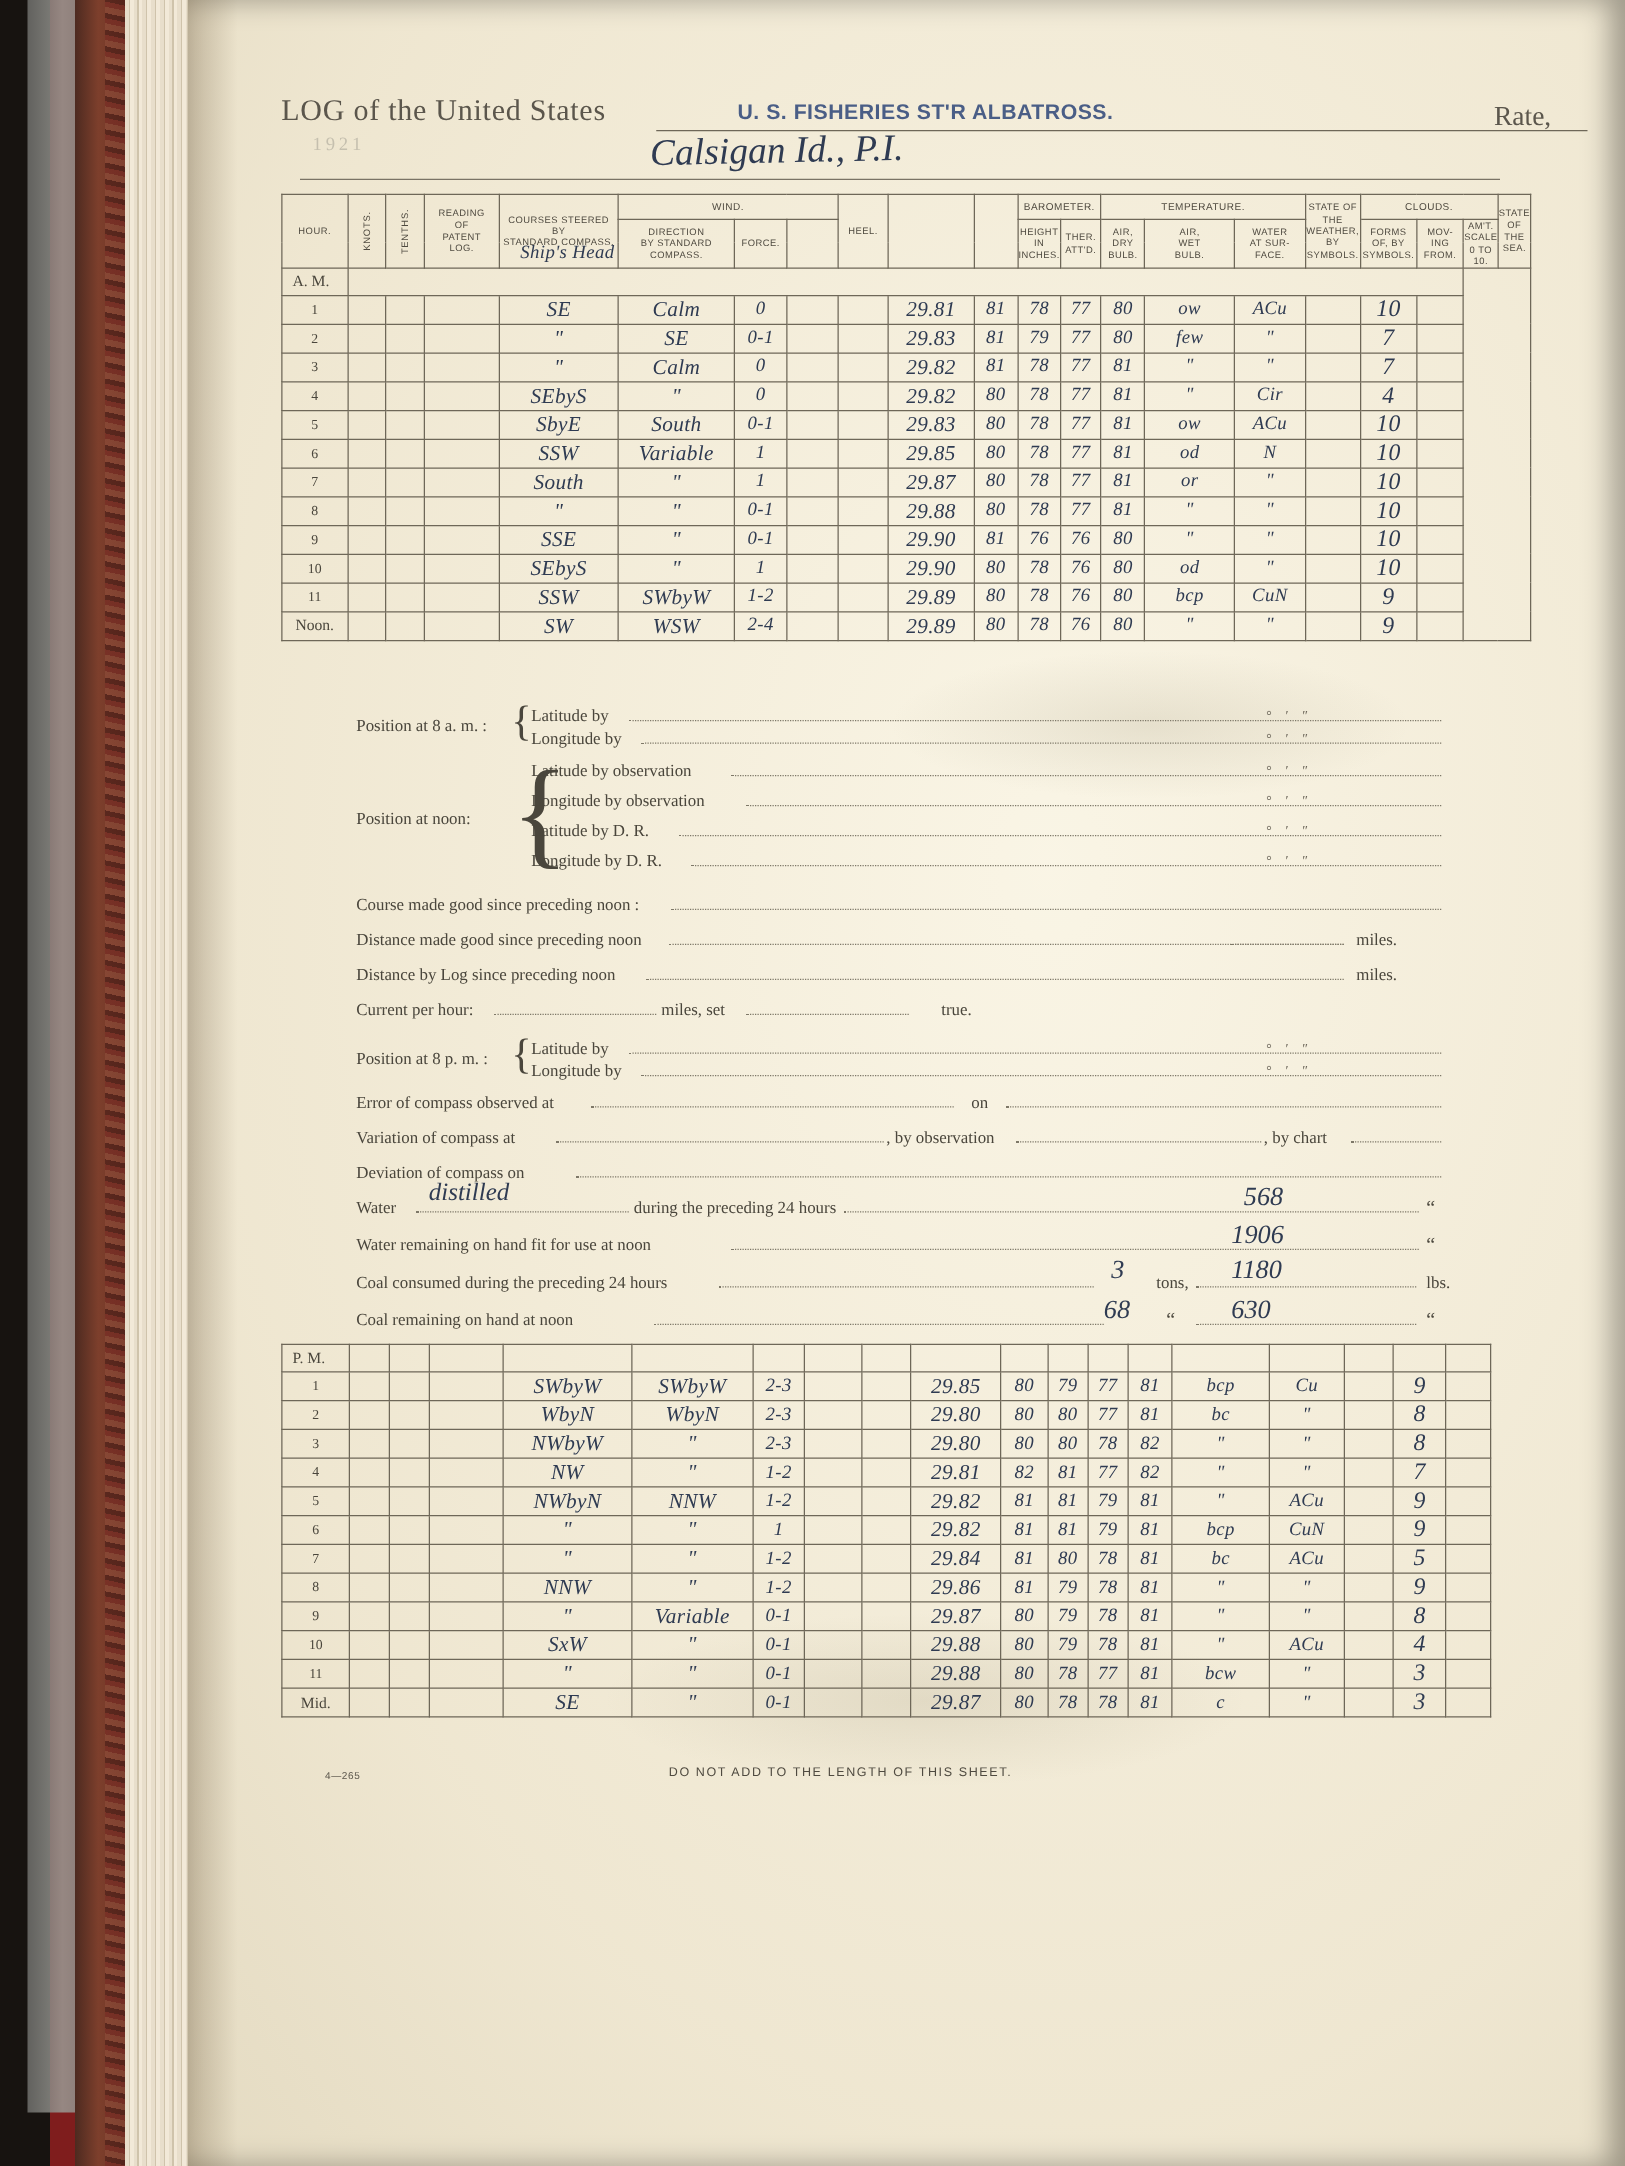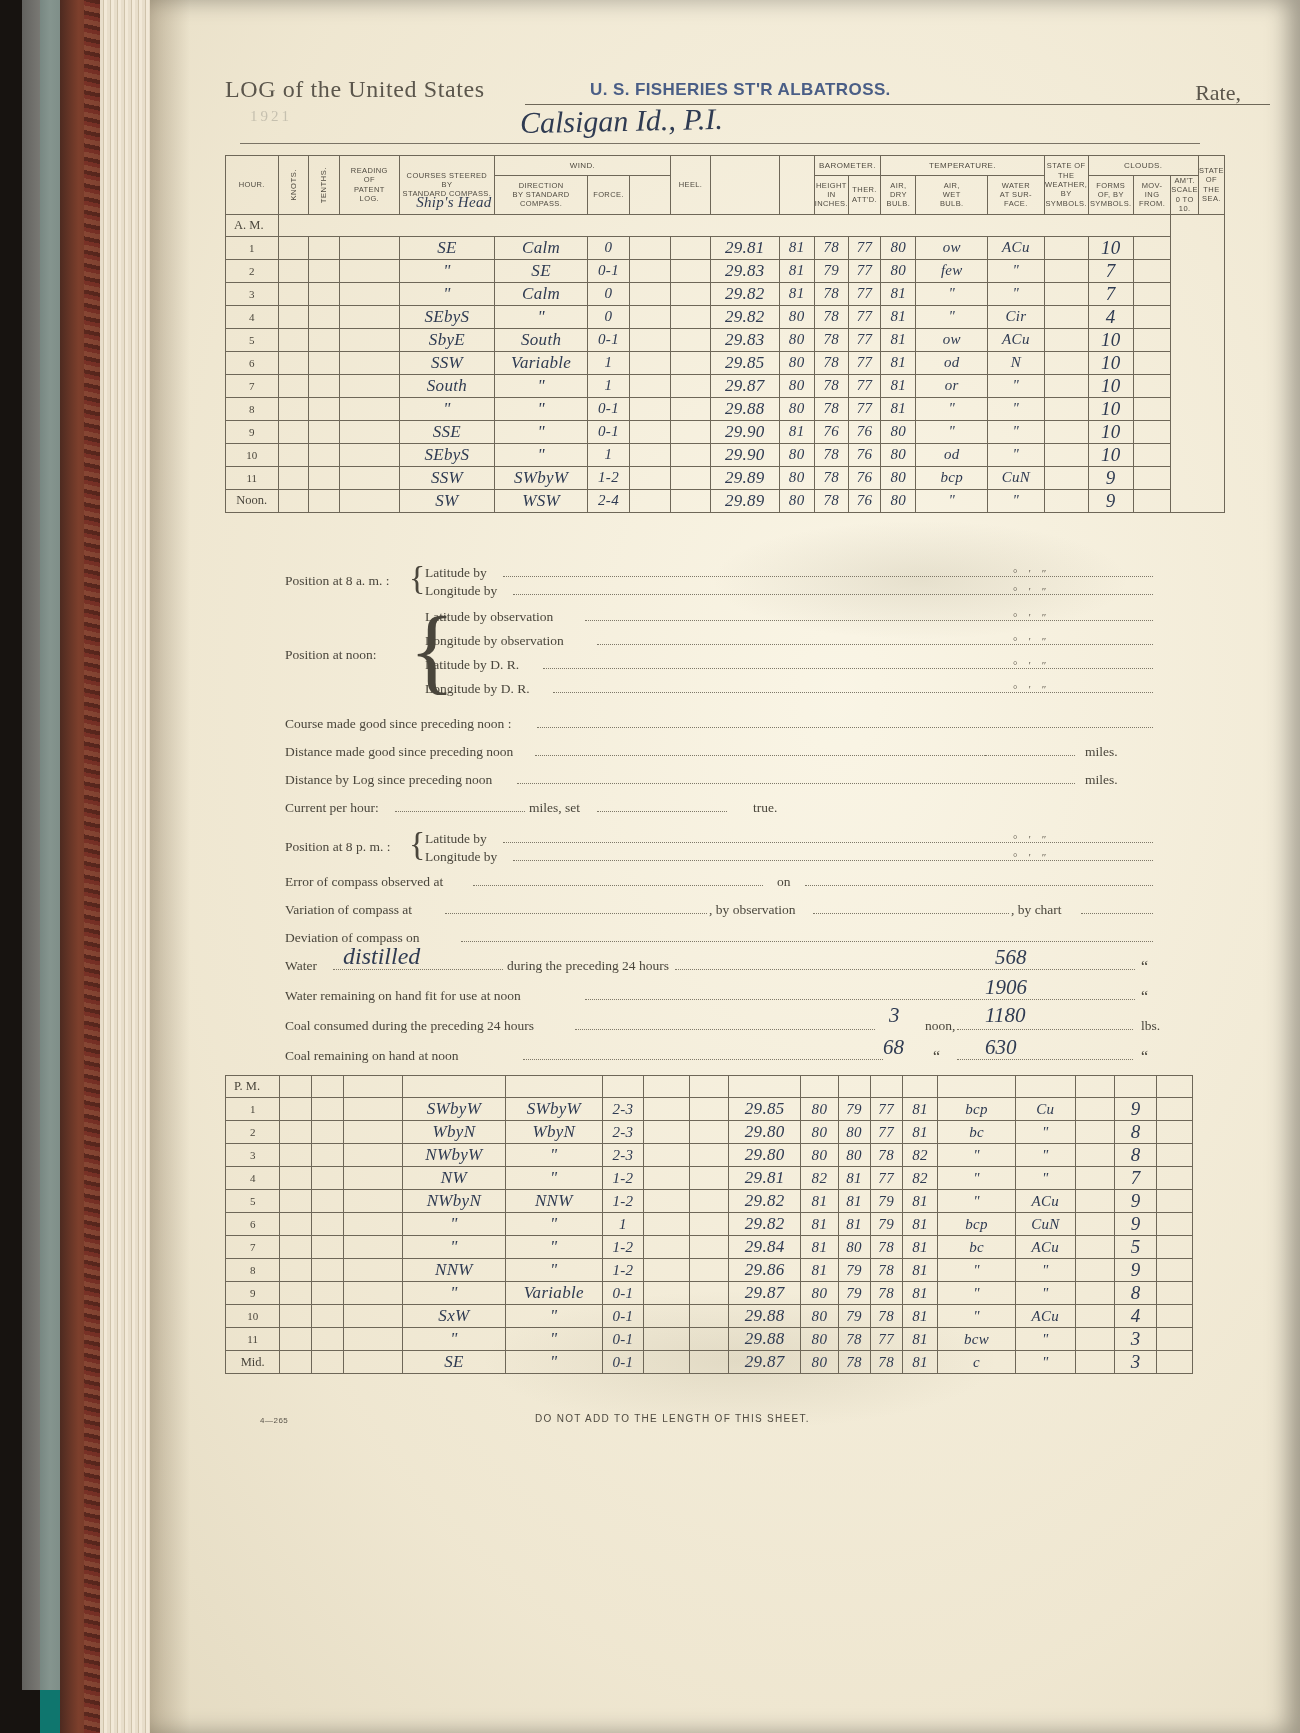--- a/index.html
+++ b/index.html
@@ -4,21 +4,21 @@
 <style>
   html,body{margin:0;padding:0;}
   body{
     width:1300px;height:1733px;
     background:#2b2522;
     font-family:"Liberation Serif", serif;
     overflow:hidden;
     position:relative;
   }
   
-  #book{position:absolute;inset:0;background:#0f766e;}
+  #book{position:absolute;inset:0;background:#7f1d1d;}
   .dark-left{position:absolute;left:0;top:0;width:40px;height:1733px;background:#171310;}
   .plastic{position:absolute;left:22px;top:0;width:70px;height:1690px;
            background:linear-gradient(90deg,#6f6f6c,#9a9a94 40%,#7c7c78 100%);opacity:.85;}
   .cover{position:absolute;left:60px;top:0;width:62px;height:1733px;
          background:linear-gradient(90deg,#4d2a20,#7d3f2c 30%,#6b3324 70%,#3a2018);}
   .marble{position:absolute;left:84px;top:0;width:38px;height:1733px;
           background:
             repeating-linear-gradient(12deg, rgba(120,40,35,.55) 0 4px, rgba(60,20,18,.5) 4px 8px, rgba(160,90,70,.35) 8px 13px);
   }
   .pages{position:absolute;left:100px;top:0;width:60px;height:1733px;
@@ -528,37 +528,37 @@
         <div class="lbl" style="left:726px">, by chart</div>
         <div class="dots" style="left:796px;width:72px"></div>
       </div>
       <div class="frow" style="height:28px">
         <div class="lbl">Deviation of compass on</div>
         <div class="dots" style="left:176px;width:692px"></div>
       </div>
       <div class="frow" style="height:30px">
         <div class="lbl">Water</div>
         <div class="dots" style="left:48px;width:170px"></div>
-        <div class="hw" style="left:58px;top:-12px;font-size:24px">distilled</div>
+        <div class="hw" style="left:58px;top:-12px;font-size:20px">distilled</div>
         <div class="lbl" style="left:222px">during the preceding 24 hours</div>
         <div class="dots" style="left:390px;width:460px"></div>
         <div class="hw" style="left:710px;top:-10px">568</div>
         <div class="lbl" style="left:856px;font-size:16px">“</div>
       </div>
       <div class="frow" style="height:30px">
         <div class="lbl">Water remaining on hand fit for use at noon</div>
         <div class="dots" style="left:300px;width:550px"></div>
         <div class="hw" style="left:700px;top:-10px">1906</div>
         <div class="lbl" style="left:856px;font-size:16px">“</div>
       </div>
       <div class="frow" style="height:30px">
         <div class="lbl">Coal consumed during the preceding 24 hours</div>
         <div class="dots" style="left:290px;width:300px"></div>
         <div class="hw" style="left:604px;top:-12px">3</div>
-        <div class="lbl" style="left:640px">noon,</div>
+        <div class="lbl" style="left:640px">tons,</div>
         <div class="dots" style="left:672px;width:176px"></div>
         <div class="hw" style="left:700px;top:-12px">1180</div>
         <div class="lbl" style="left:856px">lbs.</div>
       </div>
       <div class="frow" style="height:30px">
         <div class="lbl">Coal remaining on hand at noon</div>
         <div class="dots" style="left:238px;width:360px"></div>
         <div class="hw" style="left:598px;top:-10px">68</div>
         <div class="lbl" style="left:648px;font-size:16px">“</div>
         <div class="dots" style="left:672px;width:176px"></div>

